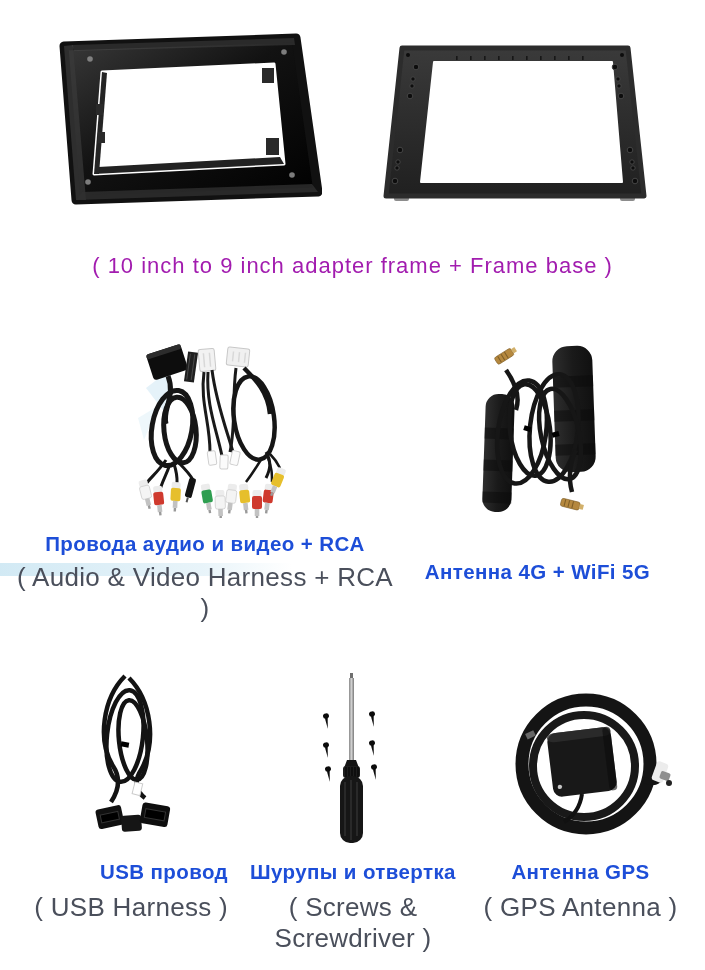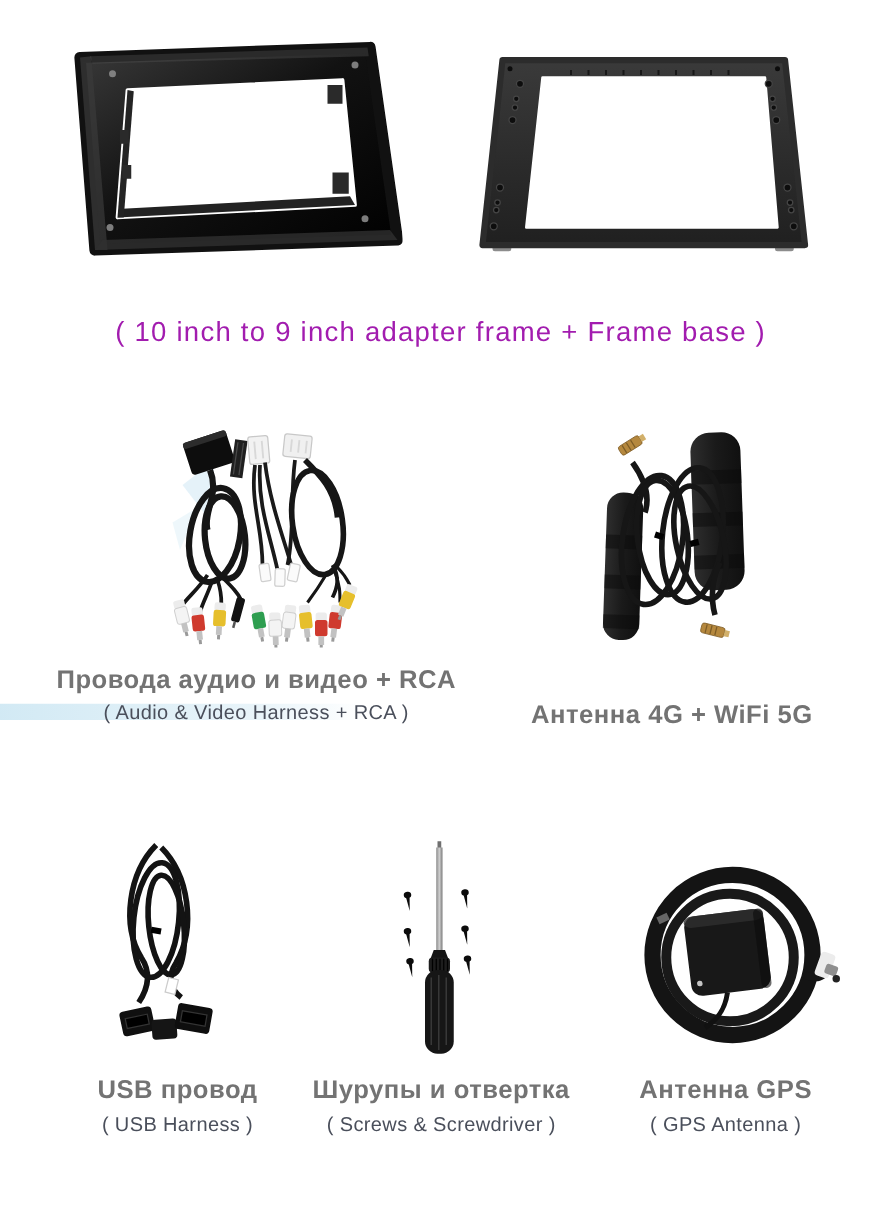--- a/index.html
+++ b/index.html
@@ -11,25 +11,25 @@
   .fig svg{display:block;width:100%;height:100%;}
   .title-ru{
     position:absolute;top:224px;left:0;right:0;text-align:center;
     font-size:21px;font-weight:700;color:#2f3550;letter-spacing:0.2px;
   }
   .title-en{
     position:absolute;top:253px;left:0;right:0;text-align:center;
     font-size:22px;font-weight:400;color:#a21caf;letter-spacing:1px;
   }
   .cap{position:absolute;text-align:center;}
-  .cap .ru{font-size:20.5px;font-weight:700;color:#737373;letter-spacing:0.4px;}
-  .cap .en{font-size:16px;font-weight:400;color:#4a4f5b;letter-spacing:0.3px;margin-top:6px;}
+  .cap .ru{font-size:20.5px;font-weight:700;color:#1d4ed8;letter-spacing:0.4px;}
+  .cap .en{font-size:26px;font-weight:400;color:#4a4f5b;letter-spacing:0.3px;margin-top:6px;}
   .cap-harness{left:10px;top:532px;width:390px;}
   .cap-4g{left:395px;top:532px;width:285px;margin-top:28px;}
-  .cap-usb{left:42px;top:860px;width:200px;}
+  .cap-usb{left:28px;top:860px;width:200px;text-align:right;}
   .cap-usb .en{margin-top:8px;}
   .cap-screws{left:228px;top:860px;width:250px;}
   .cap-screws .en{margin-top:8px;}
   .cap-gps{left:478px;top:860px;width:205px;}
   .cap-gps .en{margin-top:8px;}
   .wm-band{
     position:absolute;left:0;top:563px;width:292px;height:13px;z-index:0;
     background:linear-gradient(to right, rgba(205,231,243,0.9), rgba(205,231,243,0.45) 70%, rgba(205,231,243,0));
   }
   .cap{z-index:1;}

